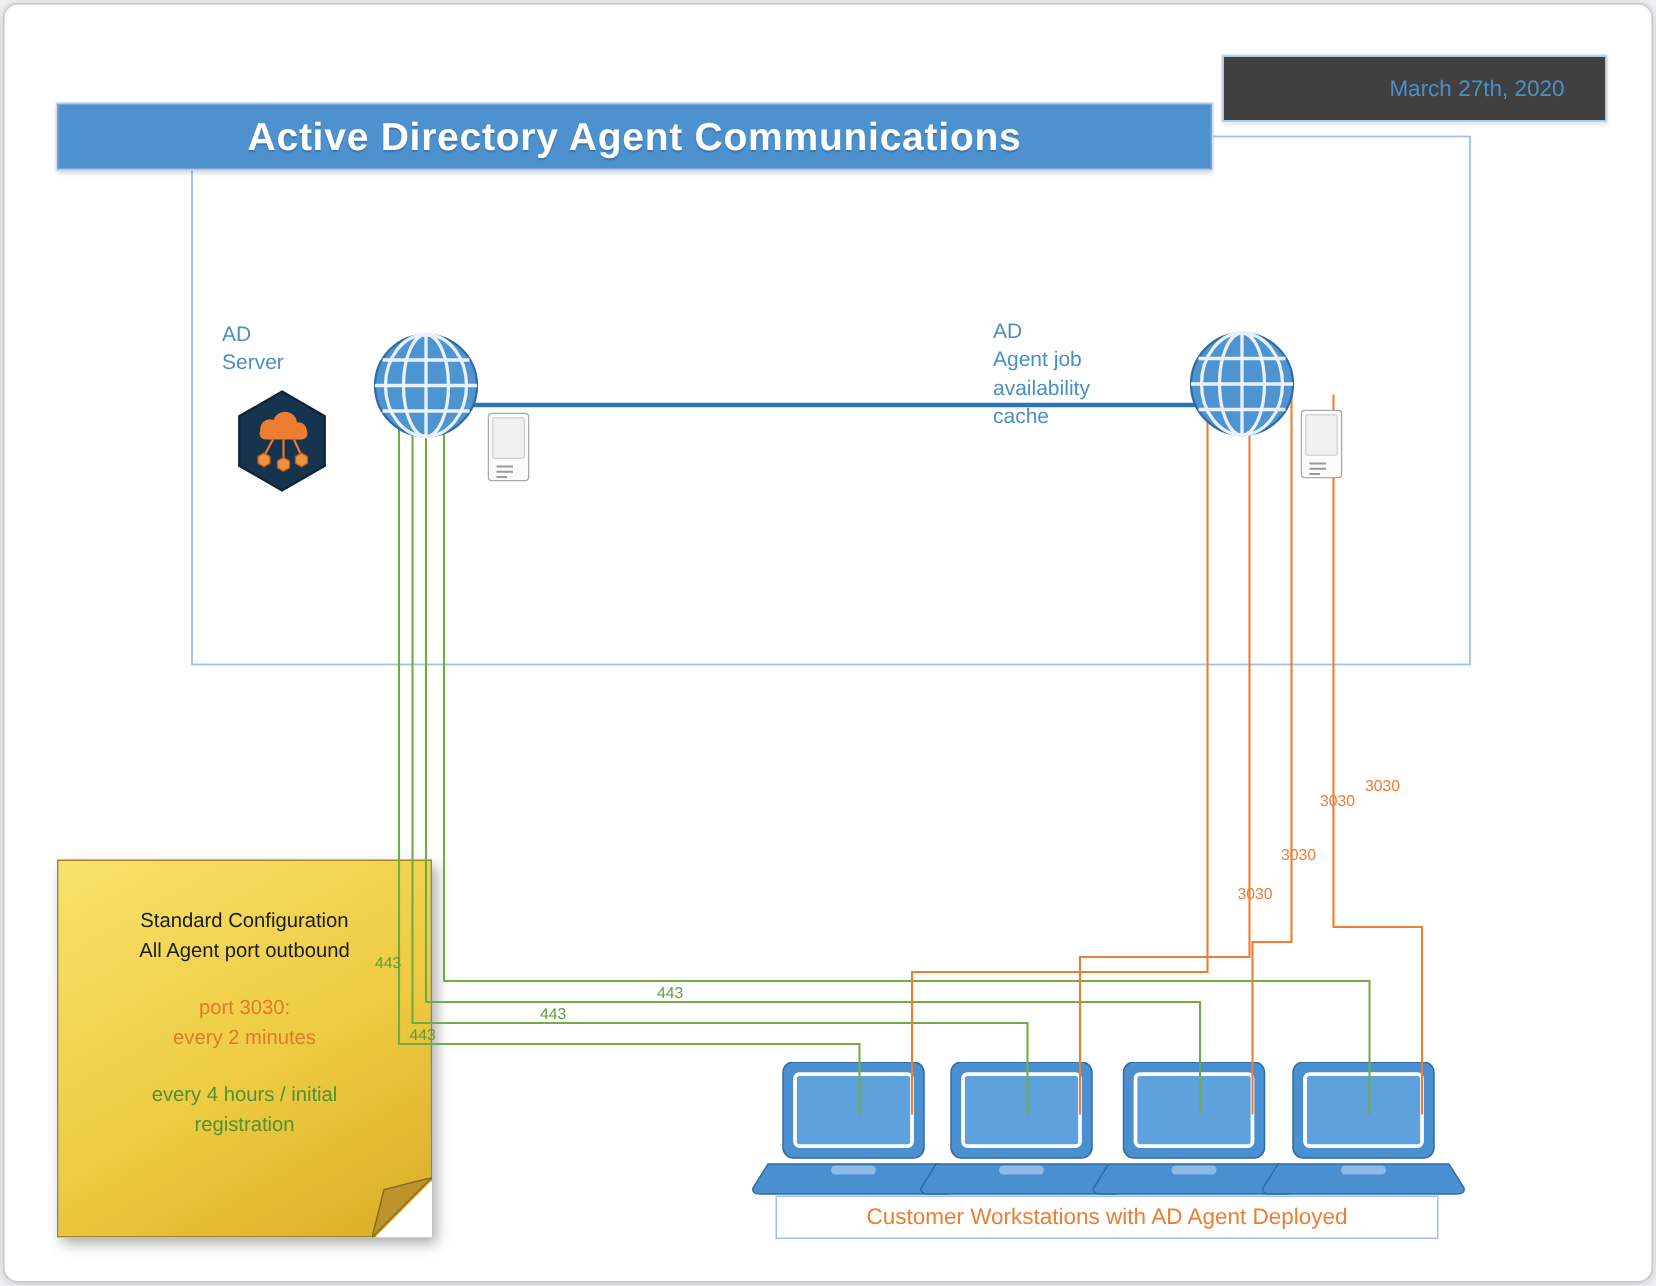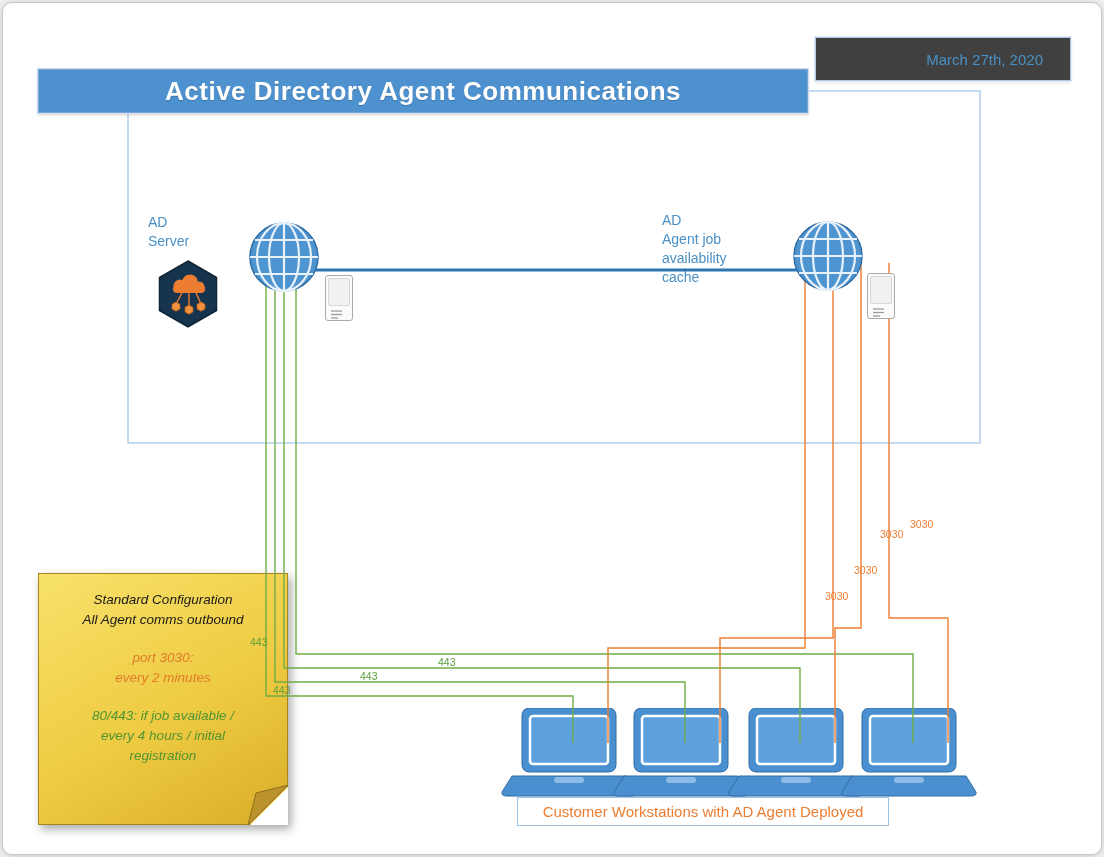--- a/index.html
+++ b/index.html
@@ -22,46 +22,45 @@
 
   .diagram-svg { position:absolute; left:0; top:0; width:1104px; height:857px; z-index:2; }
 
   .port { position:absolute; font-size:10.5px; z-index:3; }
   .p-green { color:#5a9e3a; }
   .p-orange { color:#ed7d31;padding-left:48px; }
 
   .note { position:absolute; left:35px; top:570px; width:250px; height:252px; z-index:1;
           background:linear-gradient(150deg,#f8e26a 0%,#eecb42 55%,#d9ad27 100%);
           border:1px solid #a8861f; box-shadow:3px 4px 9px rgba(0,0,0,.35); }
-  .note-text { padding-top:16px; text-align:center; font-size:13.5px; line-height:20px;font-style:italic; }
+  .note-text { padding-top:30px; text-align:center; font-size:13.5px; line-height:20px; }
   .note-group { margin-top:18px; }
   .t-black { color:#1a1a1a; }
   .t-orange { color:#e07b2a; }
   .t-green { color:#4f9433; }
   .fold { position:absolute; right:-1px; bottom:-1px; }
 
-  .ws-label-box { position:absolute; left:514px; top:794px; width:372px; height:29px; background:#ffffff;
+  .ws-label-box { position:absolute; left:514px; top:794px; width:442px; height:29px; background:#ffffff;
                   border:1px solid #9dc3e6; display:flex; align-items:center; justify-content:center; z-index:3; }
   .ws-label-box span { color:#ed7d31; font-size:15px; }
 </style>
 </head>
 <body>
 
 <div class="page">
 
   <div class="note">
     <div class="note-text">
       <div class="t-black">Standard Configuration</div>
-      <div class="t-black">All Agent comms outbound</div>
+      <div class="t-black">All Agent port outbound</div>
       <div class="note-group">
         <div class="t-orange">port 3030:</div>
         <div class="t-orange">every 2 minutes</div>
       </div>
       <div class="note-group">
-        <div class="t-green">80/443: if job available /</div>
         <div class="t-green">every 4 hours / initial</div>
         <div class="t-green">registration</div>
       </div>
     </div>
     <svg class="fold" width="40" height="40">
       <path d="M40,2 L40,40 L2,40 Z" fill="#ffffff"></path>
       <path d="M0,40 L40,0 L8,8 Z" fill="#bb922c" stroke="#8a6d1c" stroke-width="1"></path>
     </svg>
   </div>
 

